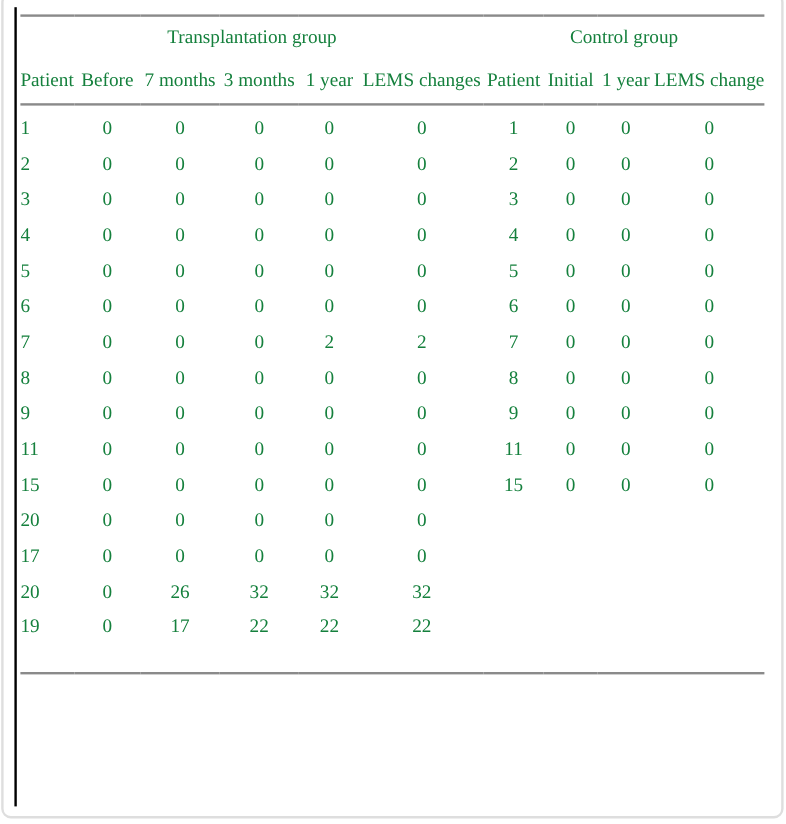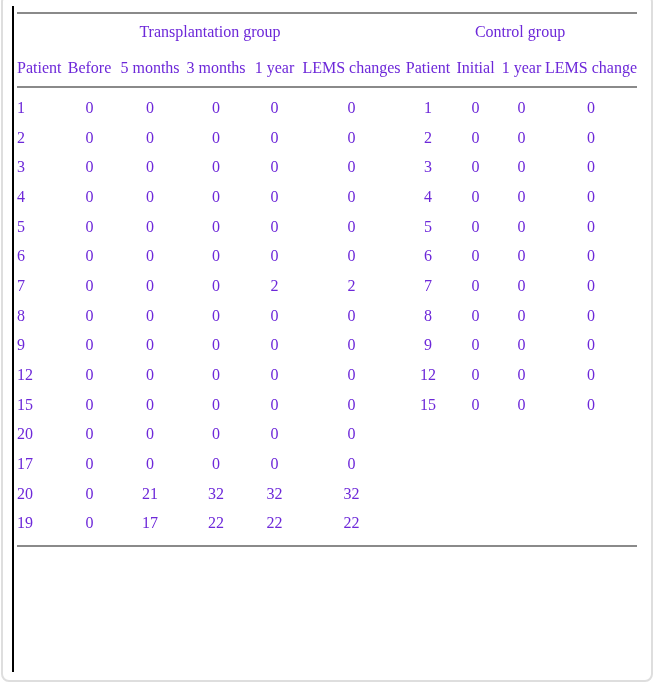--- a/index.html
+++ b/index.html
@@ -46,38 +46,38 @@
     white-space: nowrap;
     overflow: hidden;
   }
   tr.group-row th { height: 36px; }
   tr.cols-row th {
     height: 36px;
     border-bottom: 2px solid var(--rule-color, #8a8a8a);
   }
   tbody td { height: 29.7px; }
   tbody tr:first-child td { padding-top: 5px; }
-  tbody tr:last-child td { padding-bottom: 7px; }
+  tbody tr:last-child td { padding-bottom: 22px; }
   .left { text-align: left; }
 
   col.c0 { width: 45px; }
   col.c1 { width: 55px; }
   col.c2 { width: 66px; }
   col.c3 { width: 66px; }
   col.c4 { width: 51px; }
   col.c5 { width: 103px; }
   col.c6 { width: 50px; }
   col.c7 { width: 45px; }
   col.c8 { width: 47px; }
   col.c9 { width: 92px; }
 </style>
 </head>
 <body>
 
-<div id="page" style="--rule-color: #8a8a8a; --frame-color: #dedede; color: #6d28d9;">
+<div id="page" style="--rule-color: #8a8a8a; --frame-color: #dedede; color: #15803d;">
   <div class="frame"></div>
   <div class="vrule"></div>
 
   <table class="data">
     <colgroup>
       <col class="c0">
         <col class="c1">
         <col class="c2">
         <col class="c3">
         <col class="c4">
@@ -88,21 +88,21 @@
         <col class="c9">
     </colgroup>
     <thead>
       <tr class="group-row">
         <th colspan="6">Transplantation group</th>
         <th colspan="4">Control group</th>
       </tr>
       <tr class="cols-row" id="col-headers">
           <th class="left">Patient</th>
           <th>Before</th>
-          <th>5 months</th>
+          <th>7 months</th>
           <th>3 months</th>
           <th>1 year</th>
           <th>LEMS changes</th>
           <th>Patient</th>
           <th>Initial</th>
           <th>1 year</th>
           <th>LEMS changes</th>
         </tr>
     </thead>
     <tbody id="table-body">
@@ -208,27 +208,27 @@
           <td>0</td>
           <td>0</td>
           <td>0</td>
           <td>0</td>
           <td>9</td>
           <td>0</td>
           <td>0</td>
           <td>0</td>
         </tr>
         <tr>
-          <td class="left">12</td>
-          <td>0</td>
-          <td>0</td>
-          <td>0</td>
-          <td>0</td>
-          <td>0</td>
-          <td>12</td>
+          <td class="left">11</td>
+          <td>0</td>
+          <td>0</td>
+          <td>0</td>
+          <td>0</td>
+          <td>0</td>
+          <td>11</td>
           <td>0</td>
           <td>0</td>
           <td>0</td>
         </tr>
         <tr>
           <td class="left">15</td>
           <td>0</td>
           <td>0</td>
           <td>0</td>
           <td>0</td>
@@ -258,21 +258,21 @@
           <td>0</td>
           <td>0</td>
           <td></td>
           <td></td>
           <td></td>
           <td></td>
         </tr>
         <tr>
           <td class="left">20</td>
           <td>0</td>
-          <td>21</td>
+          <td>26</td>
           <td>32</td>
           <td>32</td>
           <td>32</td>
           <td></td>
           <td></td>
           <td></td>
           <td></td>
         </tr>
         <tr>
           <td class="left">19</td>

